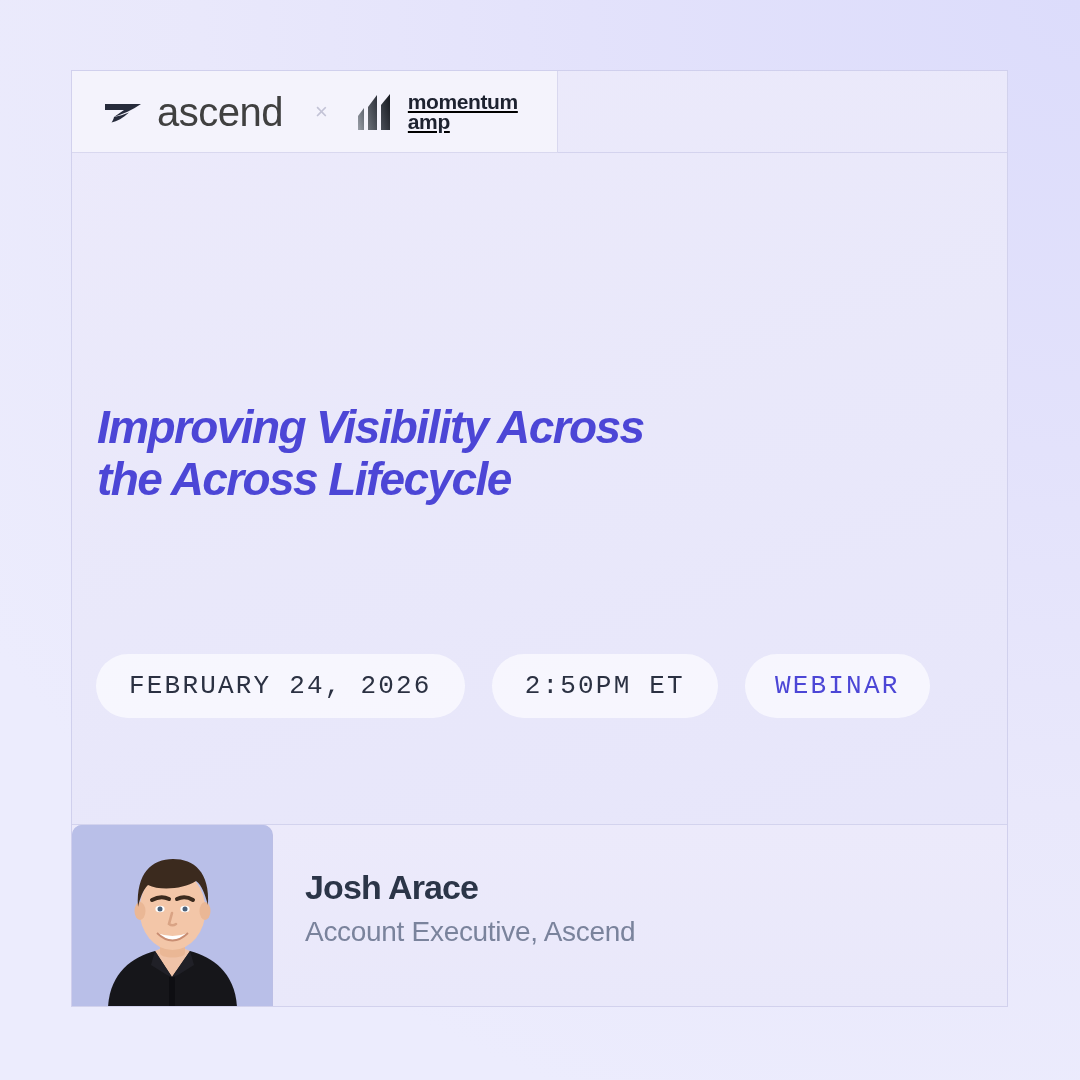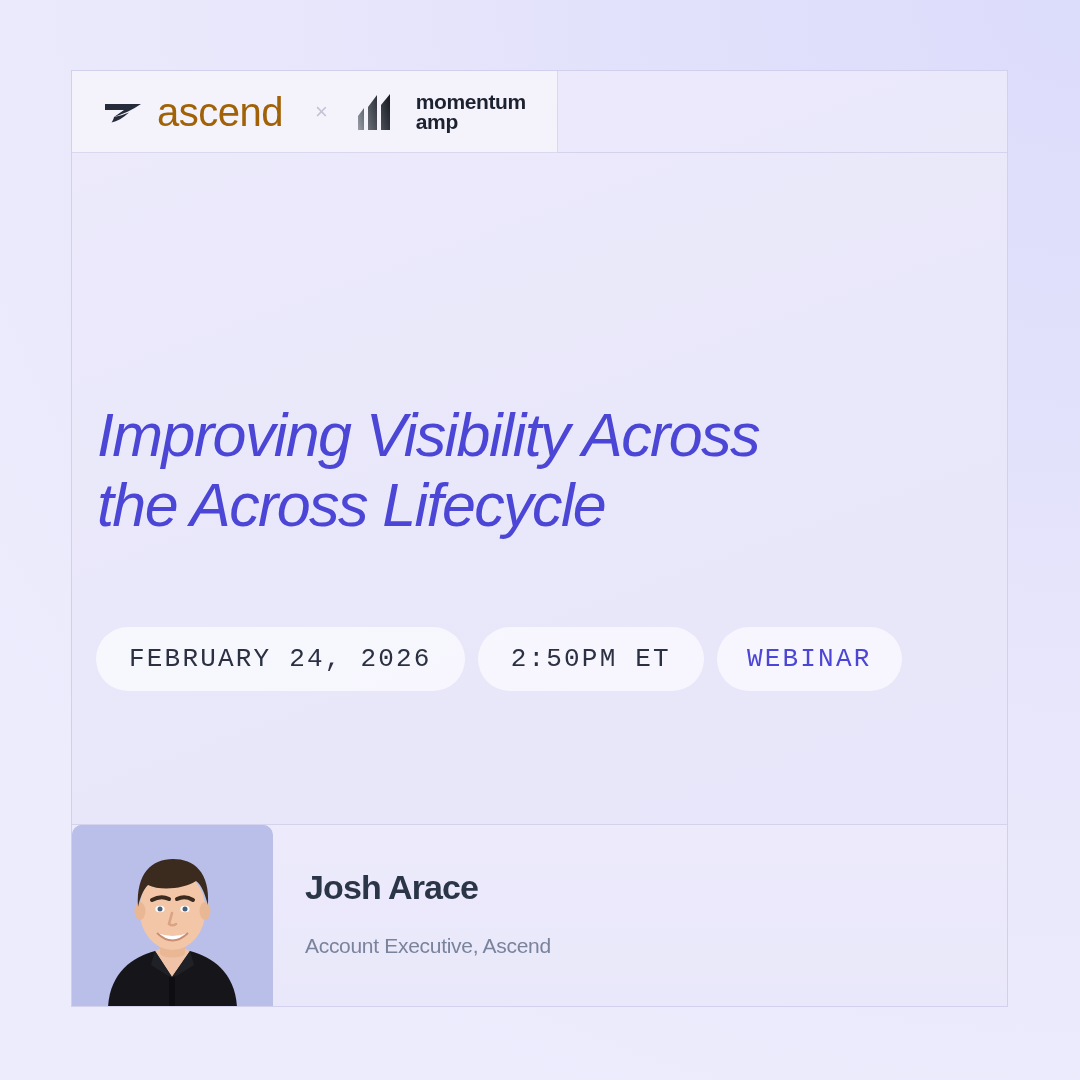--- a/index.html
+++ b/index.html
@@ -45,27 +45,27 @@
 
   .logo-group {
     display:flex; align-items:center;
     padding-left:30px;
     gap:0px;
   }
   .ascend-lockup { display:flex; align-items:center; gap:13px; }
   .ascend-mark { width:42px; height:42px; display:block; }
   .ascend-word {
     font-size:40px; font-weight:400; letter-spacing:-0.5px;
-    color:#a16207; line-height:1;
+    color:#404040; line-height:1;
   }
   .x-sep {
     color:#c3c3d6; font-size:22px; font-weight:300;
     margin:0 28px 0 32px; line-height:1; user-select:none;
   }
-  .momentum-lockup { display:flex; align-items:center; gap:20px; }
+  .momentum-lockup { display:flex; align-items:center; gap:12px;text-decoration:underline; }
   .momentum-mark { width:40px; height:36px; display:block; }
   .momentum-word {
     font-size:21px; font-weight:700; line-height:0.94;
     color:#1d2230; letter-spacing:-0.4px;
   }
 
   
   .card-body {
     position:absolute;
     left:0; top:82px; right:0; bottom:182px;
@@ -77,31 +77,31 @@
     left:25px; top:248px;
     width:890px;
   }
   .title-line-1 {
     font-size:61px; font-weight:700;
     letter-spacing:-2.0px; line-height:1.10;
     color:#201a5e;
     white-space:nowrap;
   }
   .title-line-2, .title-line-3 {
-    font-size:61px; font-weight:400; font-style:italic;
+    font-size:46px; font-weight:700; font-style:italic;
     letter-spacing:-1.6px; line-height:1.14;
     color:#4c46d6;
     white-space:nowrap;
   }
 
   
   .pill-row {
     position:absolute;
-    left:24px; top:474px;
-    display:flex; align-items:center; gap:13px;
+    left:24px; top:501px;
+    display:flex; align-items:center; gap:27px;
   }
   .pill {
     height:64px;
     border-radius:32px;
     background:rgba(252,252,255,0.72);
     display:flex; align-items:center; justify-content:center;
     padding:0 33px;
     font-family:"Liberation Mono","DejaVu Sans Mono", monospace;
     font-size:26px;
     letter-spacing:2.2px;
@@ -130,22 +130,22 @@
 
   .speaker-text {
     position:absolute;
     left:233px; top:44px;
   }
   .speaker-name {
     font-size:34px; font-weight:700;
     color:#2b3548; letter-spacing:-0.9px; line-height:1.1;
   }
   .speaker-role {
-    margin-top:28px;
-    font-size:21px; font-weight:400;
+    margin-top:11px;
+    font-size:28px; font-weight:400;
     color:#7a839c; letter-spacing:-0.3px; line-height:1.1;
   }
 </style>
 </head>
 <body>
 
 <div class="card">
 
   <div class="card-header">
     <div class="logo-group">

